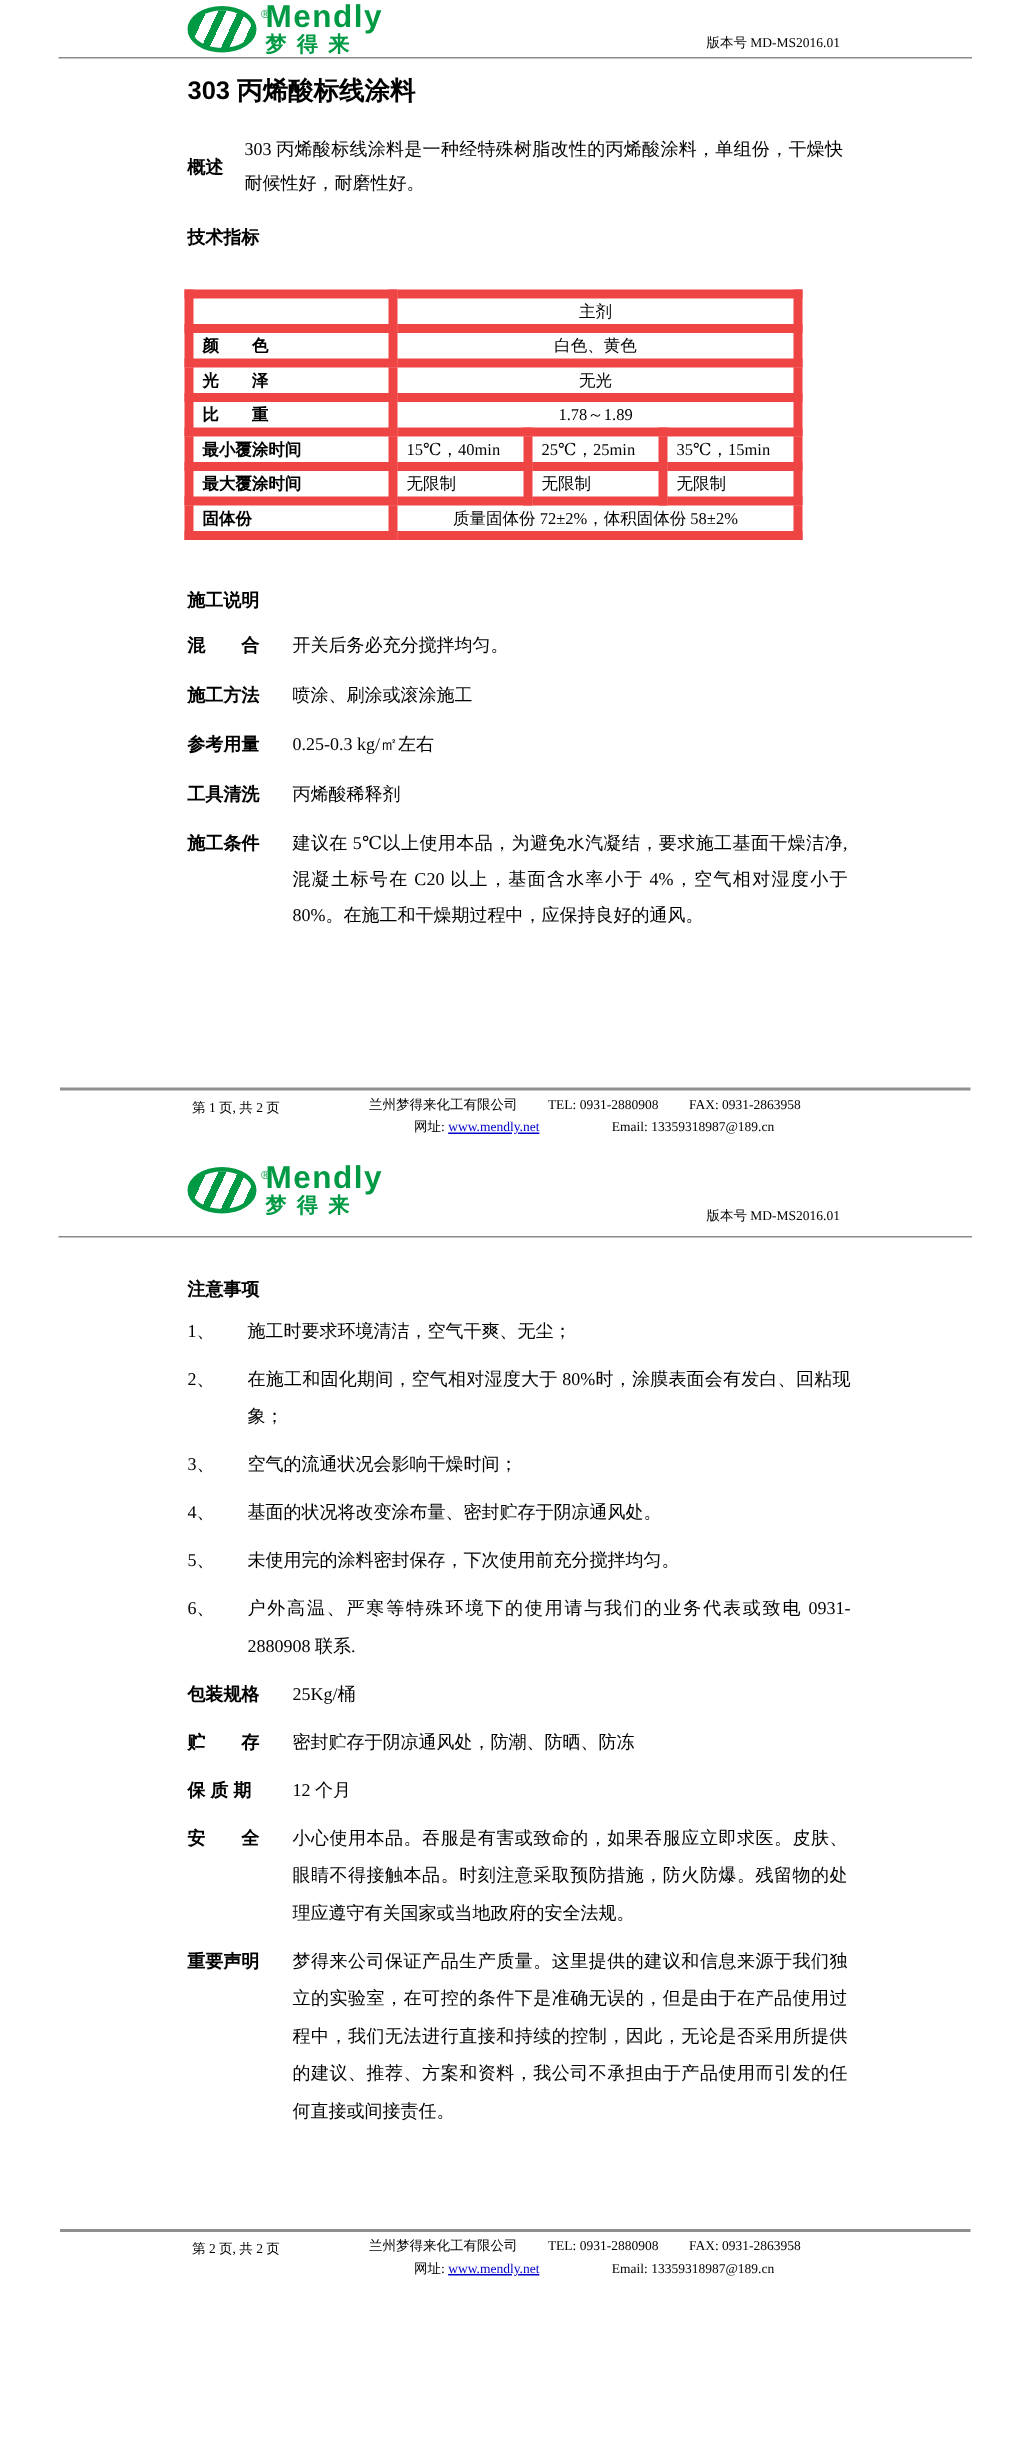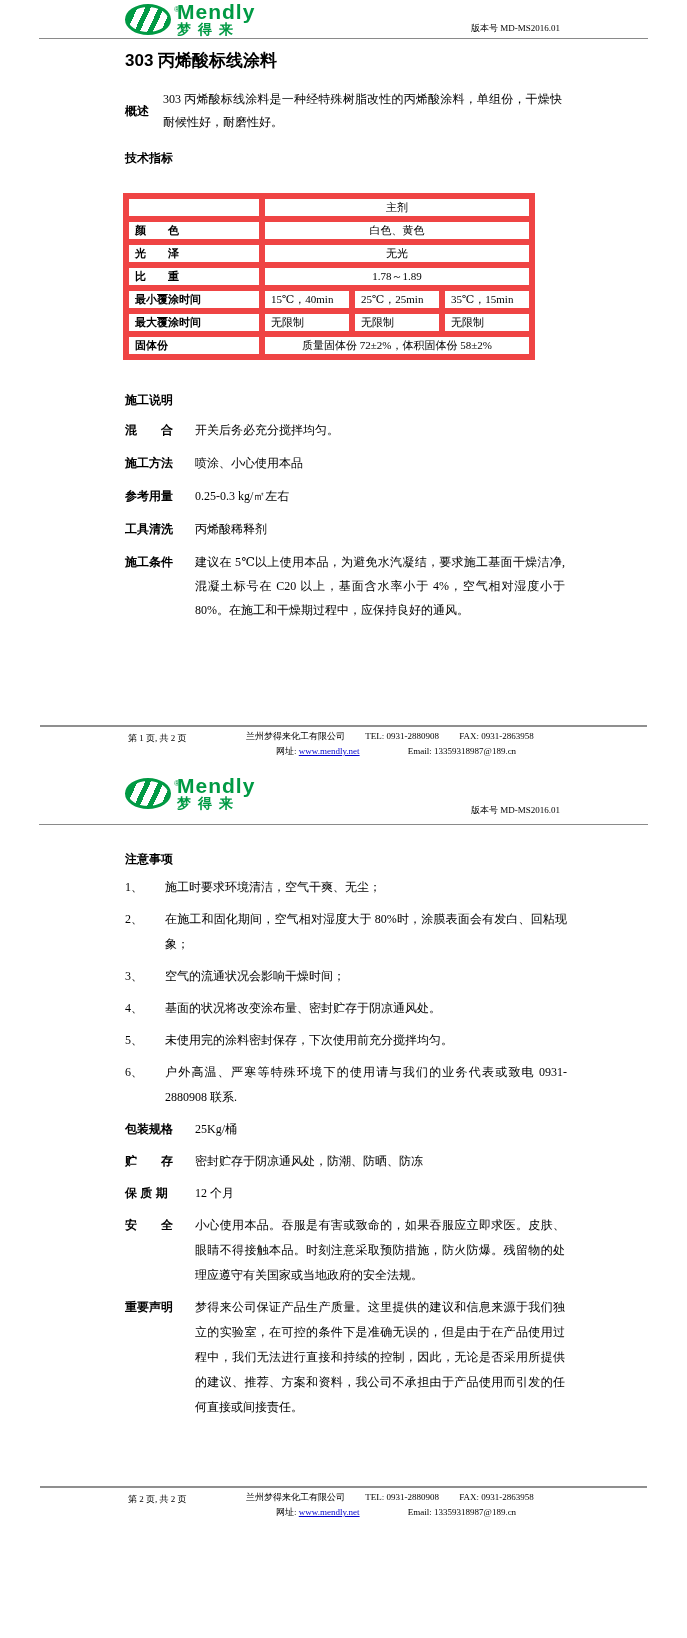--- a/index.html
+++ b/index.html
@@ -135,21 +135,21 @@
     </table>
 
   <div class="h2" style="margin-top:32px;">施工说明</div>
 
   <div class="spec">
     <span class="spec-lbl">混　　合</span>
     <p class="spec-val">开关后务必充分搅拌均匀。</p>
   </div>
   <div class="spec">
     <span class="spec-lbl">施工方法</span>
-    <p class="spec-val">喷涂、小心使用本品</p>
+    <p class="spec-val">喷涂、刷涂或滚涂施工</p>
   </div>
   <div class="spec">
     <span class="spec-lbl">参考用量</span>
     <p class="spec-val">0.25-0.3 kg/㎡左右</p>
   </div>
   <div class="spec">
     <span class="spec-lbl">工具清洗</span>
     <p class="spec-val">丙烯酸稀释剂</p>
   </div>
   <div class="spec">

